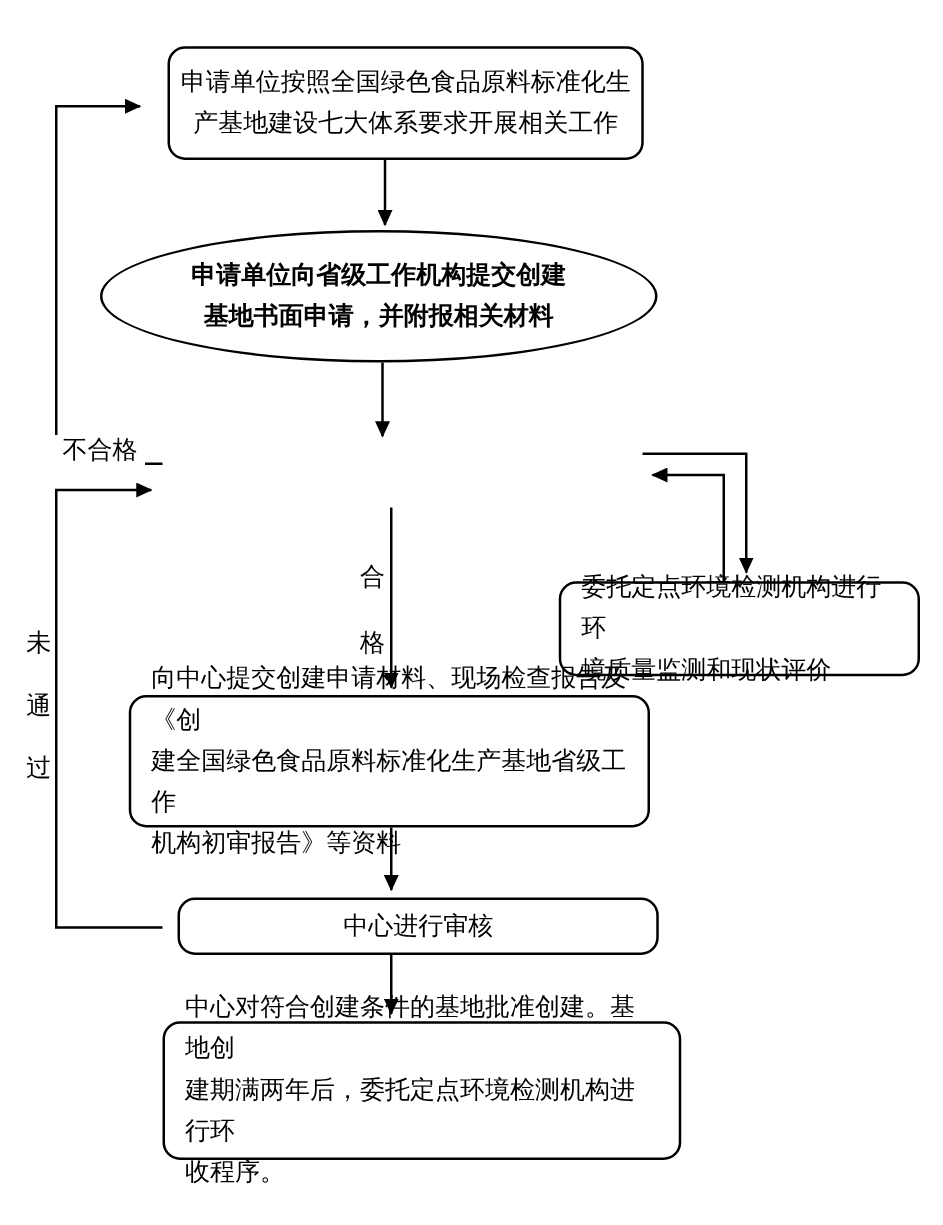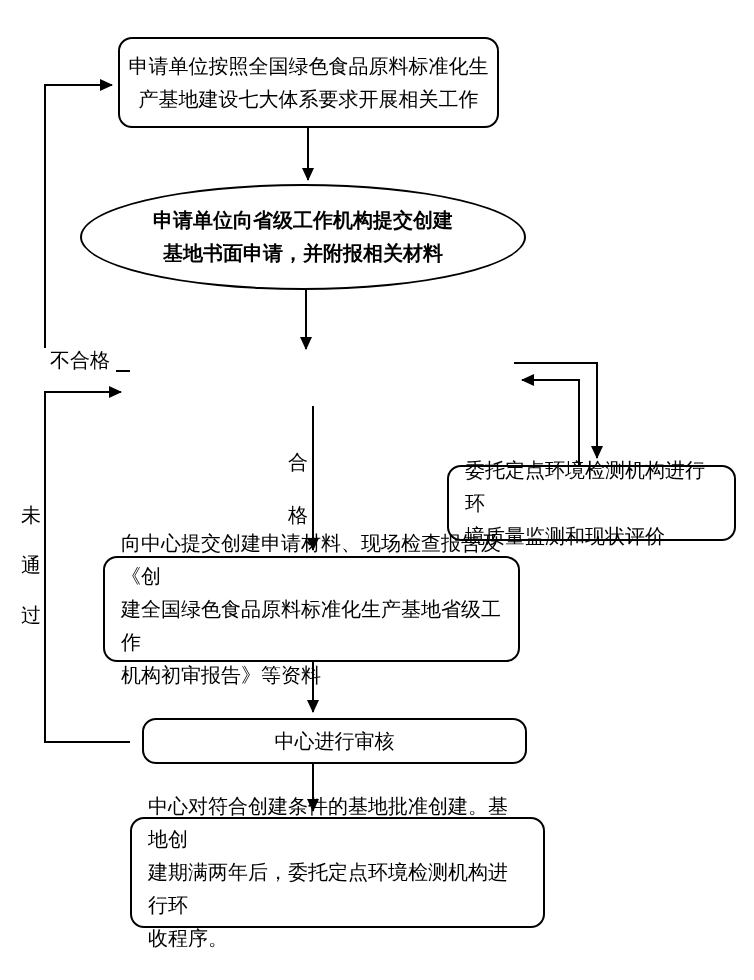--- a/index.html
+++ b/index.html
@@ -48,21 +48,21 @@
     z-index: 2;
     font-size: 20px;
     color: #000000;
     white-space: pre-line;
     text-align: center;
   }
   #label-not-qualified { left: 44px; top: 348px; width: 72px; line-height: 24px; background:#ffffff; }
   #label-qualified     { left: 286px; top: 436px; width: 24px; line-height: 53px; }
   #label-not-passed    { left: 19px;  top: 490px; width: 24px; line-height: 50px; }
 
-  #node-apply-work        { left: 118px; top: 37px;  width: 381px; height: 91px; }
+  #node-apply-work        { left: 134px; top: 37px;  width: 381px; height: 91px; }
   #node-submit-application{ left: 80px;  top: 184px; width: 446px; height: 106px; font-weight: bold; }
   #node-provincial-review { left: 130px; top: 354px; width: 384px; height: 52px; }
   #node-environment-test  { left: 447px; top: 465px; width: 289px; height: 76px; }
   #node-submit-center     { left: 103px; top: 556px; width: 417px; height: 106px; }
   #node-center-review     { left: 130px; top: 718px; width: 385px; height: 46px; margin-left: 12px; }
   #node-approval          { left: 130px; top: 817px; width: 415px; height: 111px; }
 </style>
 </head>
 <body>
 

